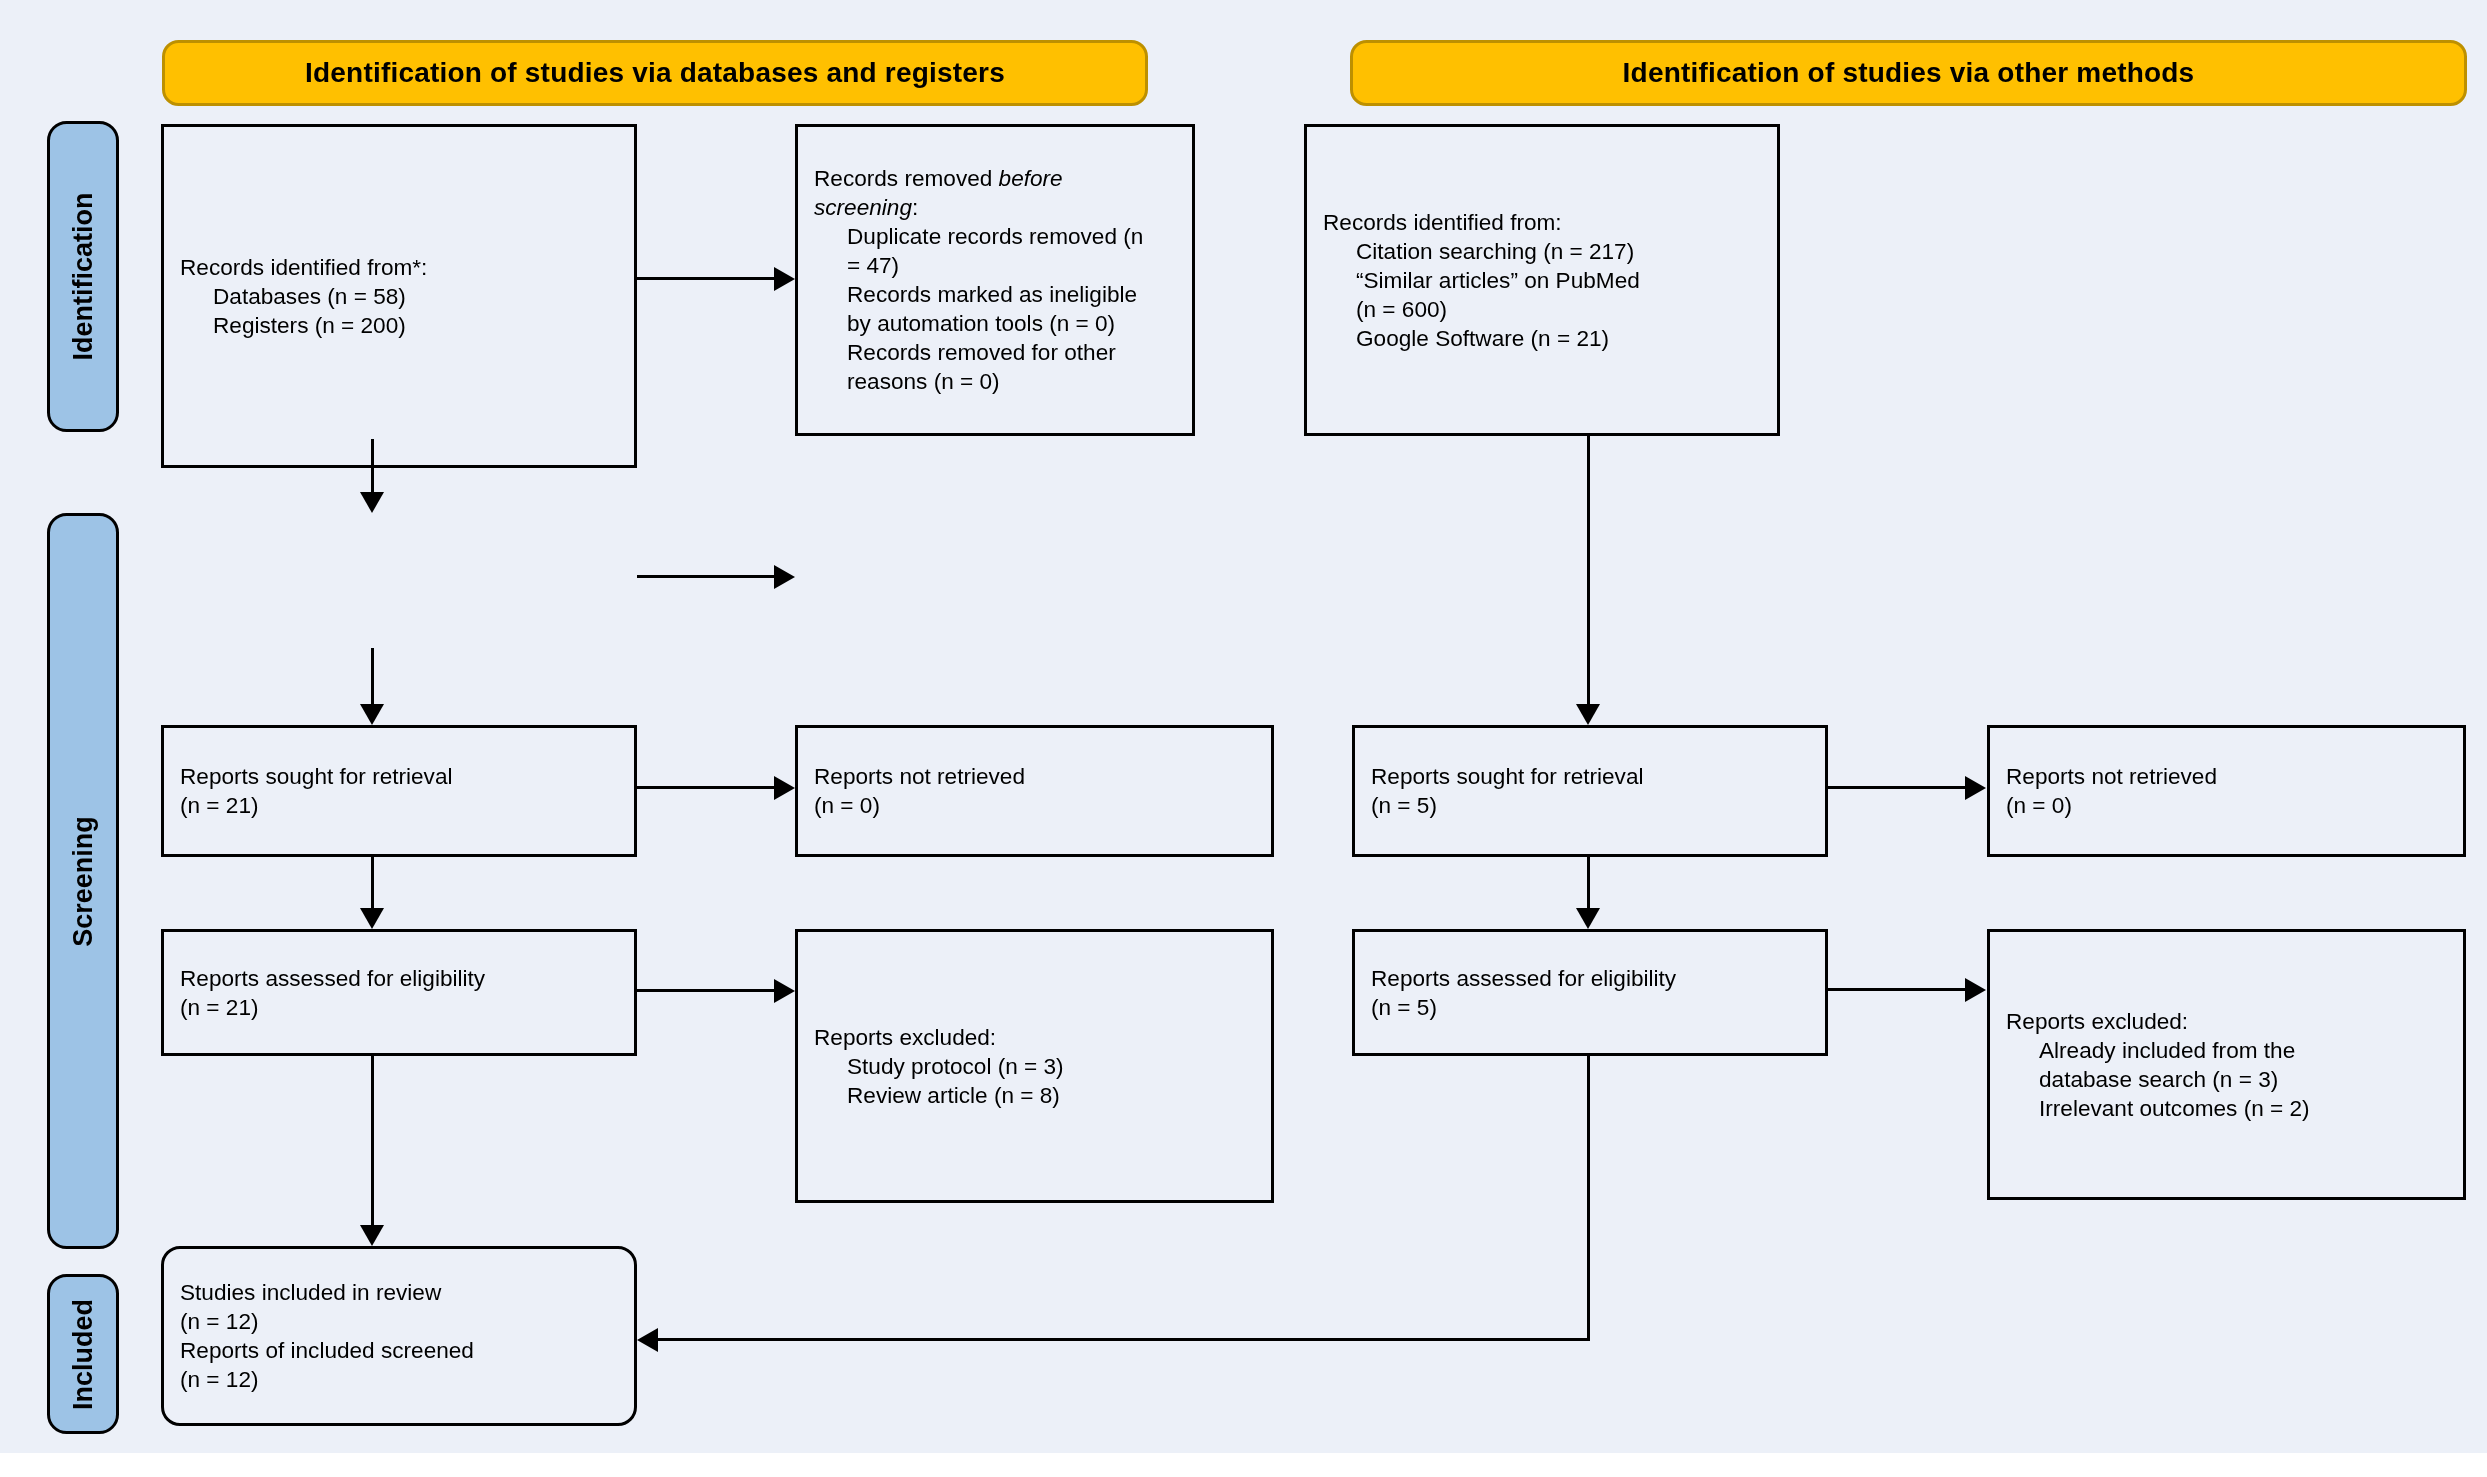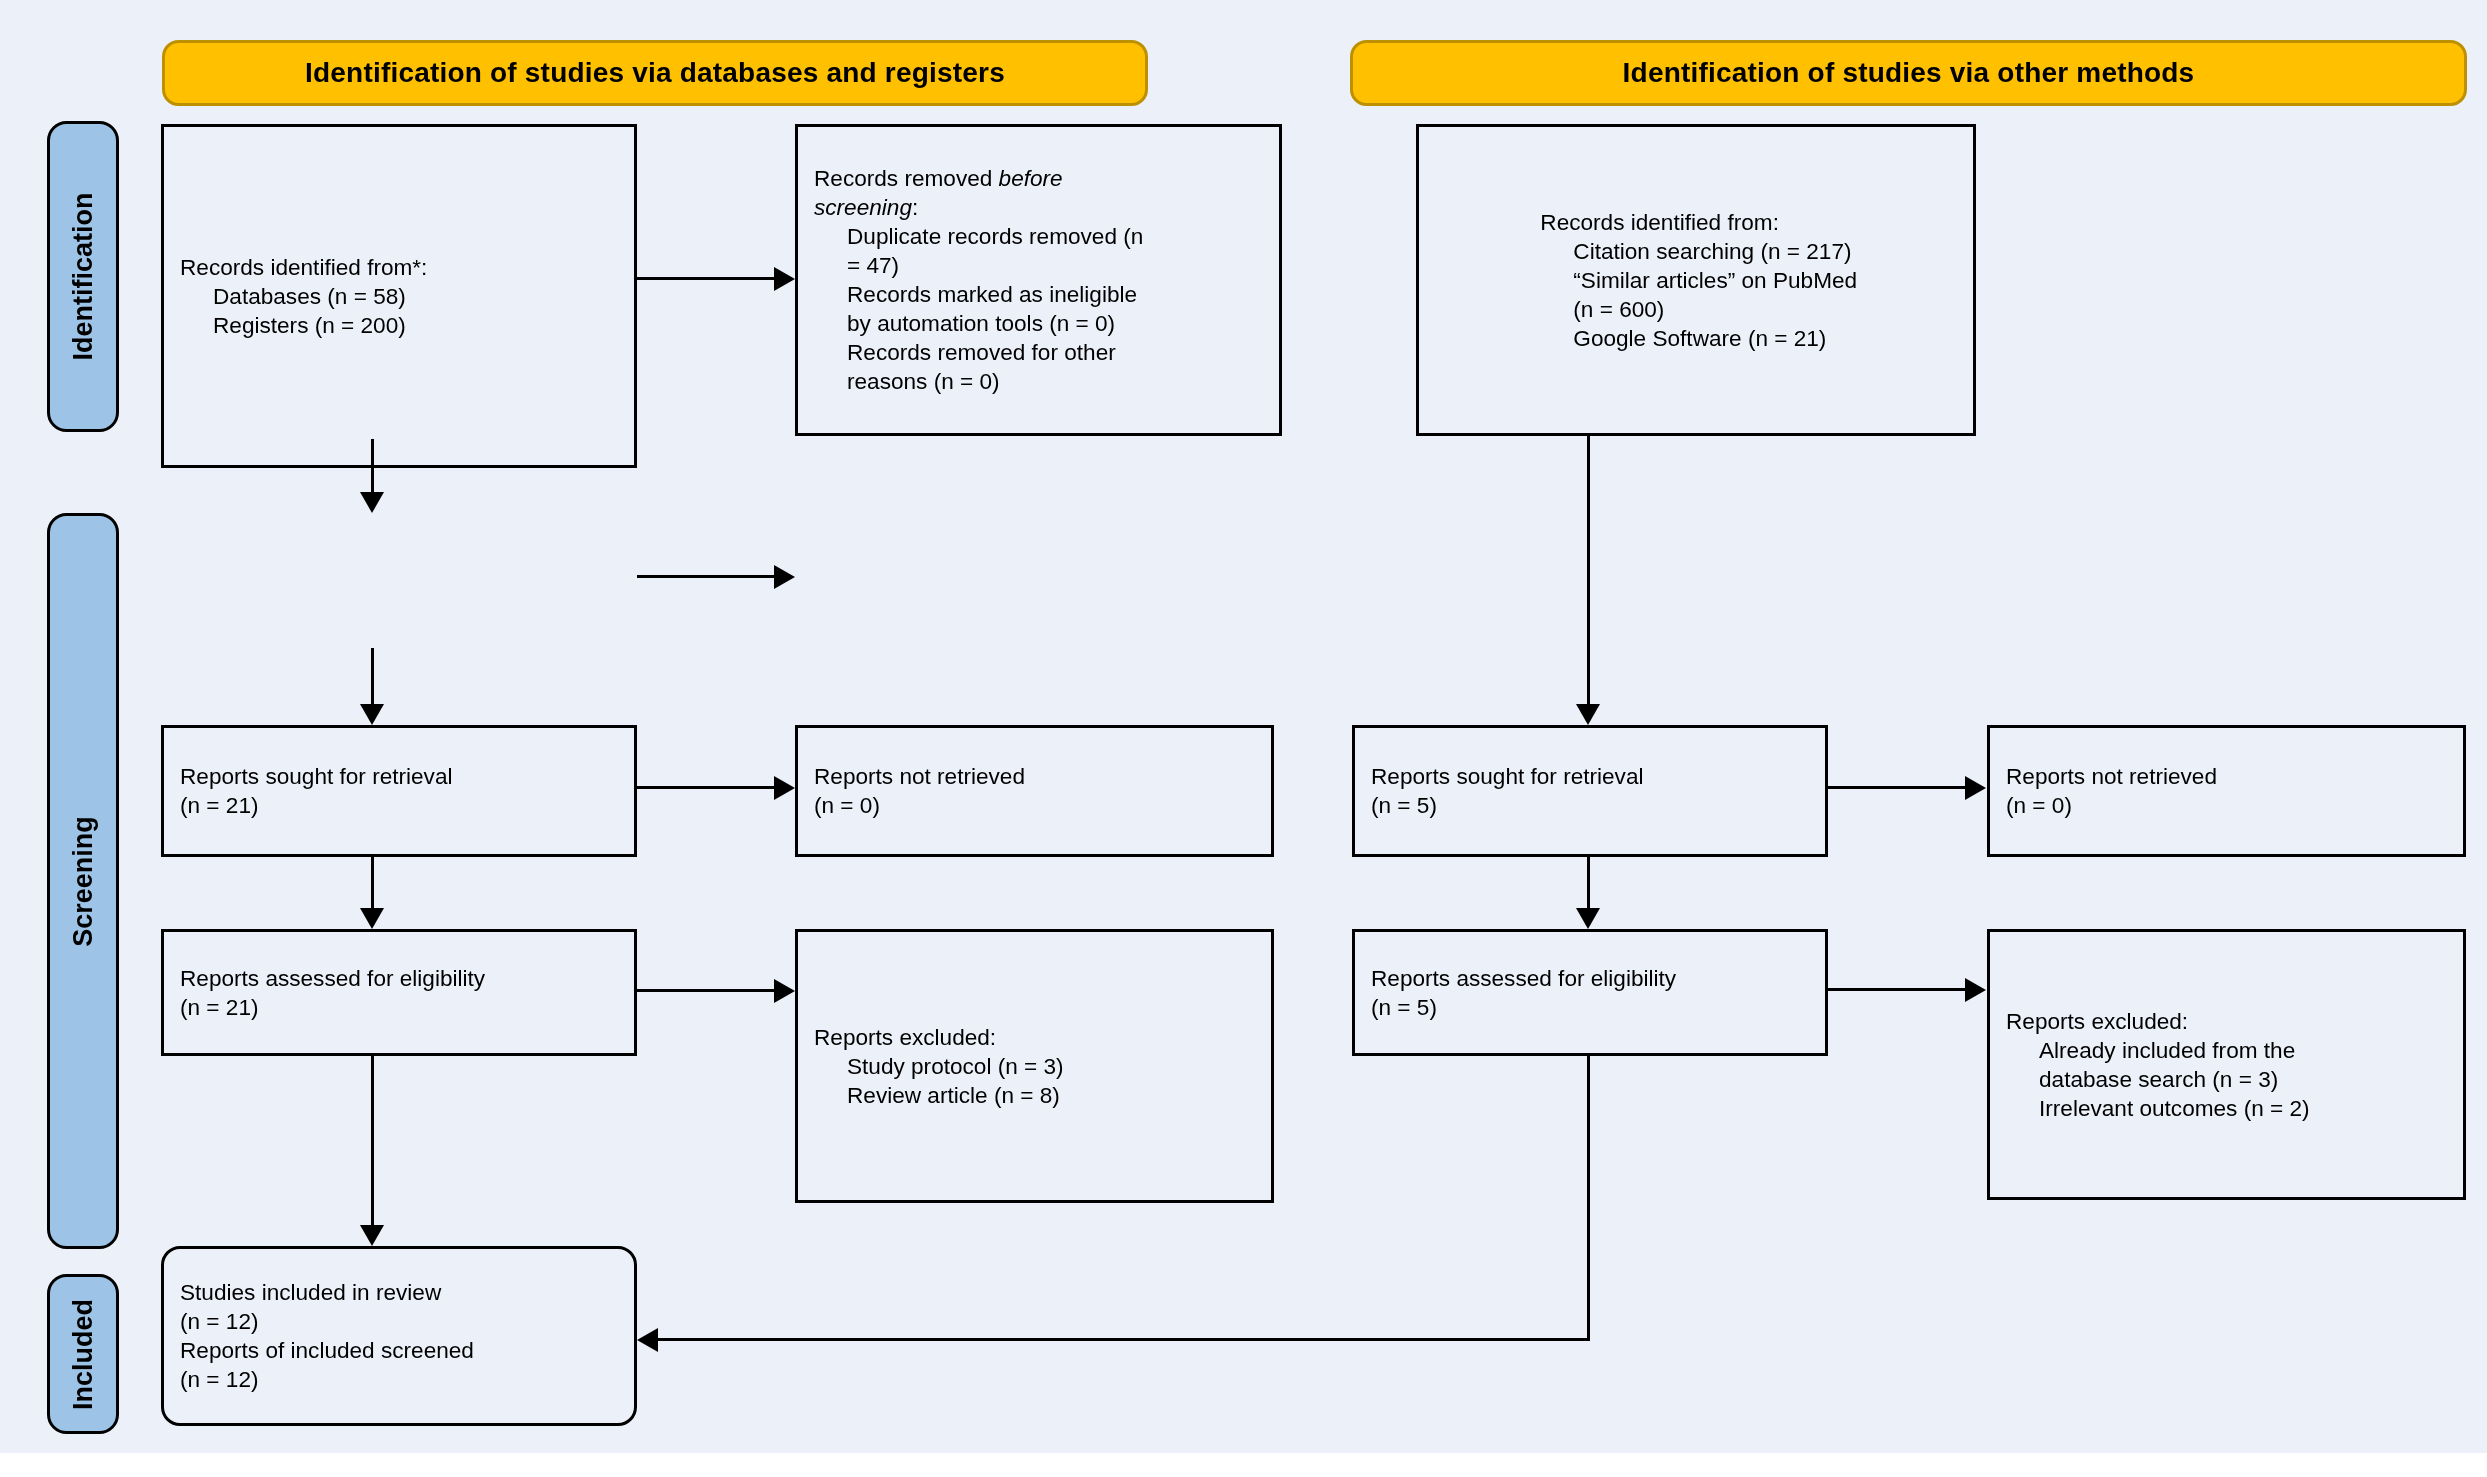--- a/index.html
+++ b/index.html
@@ -72,25 +72,25 @@
   }
   .line{white-space:nowrap;}
   .indent-0{padding-left:0;}
   .indent-1{padding-left:33px;}
   .it{font-style:italic;}
   #box-a{left:161px;top:124px;width:476px;height:344px;}
   #box-b{left:161px;top:513px;width:476px;height:135px;}
   #box-c{left:161px;top:725px;width:476px;height:132px;}
   #box-d{left:161px;top:929px;width:476px;height:127px;}
   #box-e{left:161px;top:1246px;width:476px;height:180px;border-radius:19px;}
-  #box-f{left:795px;top:124px;width:487px;height:312px;}
+  #box-f{left:795px;top:124px;width:400px;height:312px;}
   #box-g{left:795px;top:513px;width:479px;height:135px;}
   #box-h{left:795px;top:725px;width:479px;height:132px;}
   #box-i{left:795px;top:929px;width:479px;height:274px;}
-  #box-j{left:1416px;top:124px;width:560px;height:312px;justify-content:center;}
+  #box-j{left:1304px;top:124px;width:476px;height:312px;}
   #box-k{left:1352px;top:725px;width:476px;height:132px;}
   #box-l{left:1352px;top:929px;width:476px;height:127px;}
   #box-m{left:1987px;top:725px;width:479px;height:132px;}
   #box-n{left:1987px;top:929px;width:479px;height:271px;}
   
   .hline{position:absolute;height:3px;background:var(--arrow);}
   .vline{position:absolute;width:3px;background:var(--arrow);}
   .head-right{position:absolute;width:0;height:0;
     border-top:12px solid transparent;border-bottom:12px solid transparent;
     border-left:21px solid var(--arrow);}

